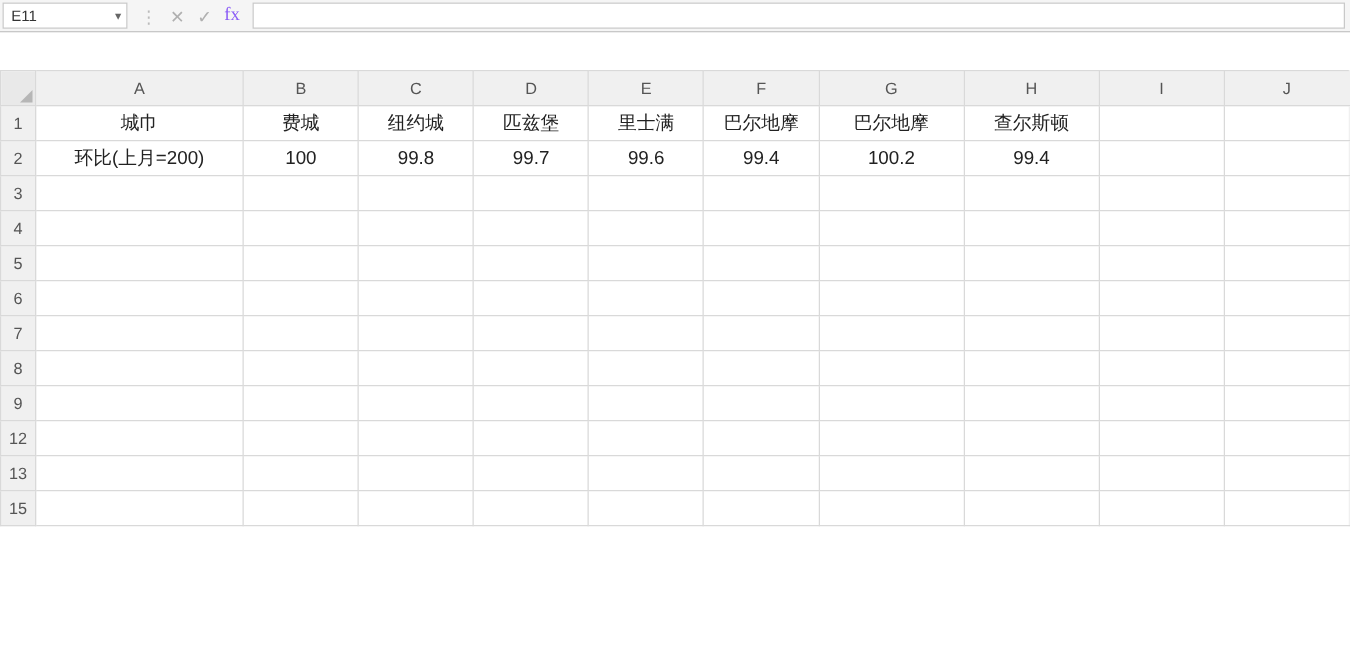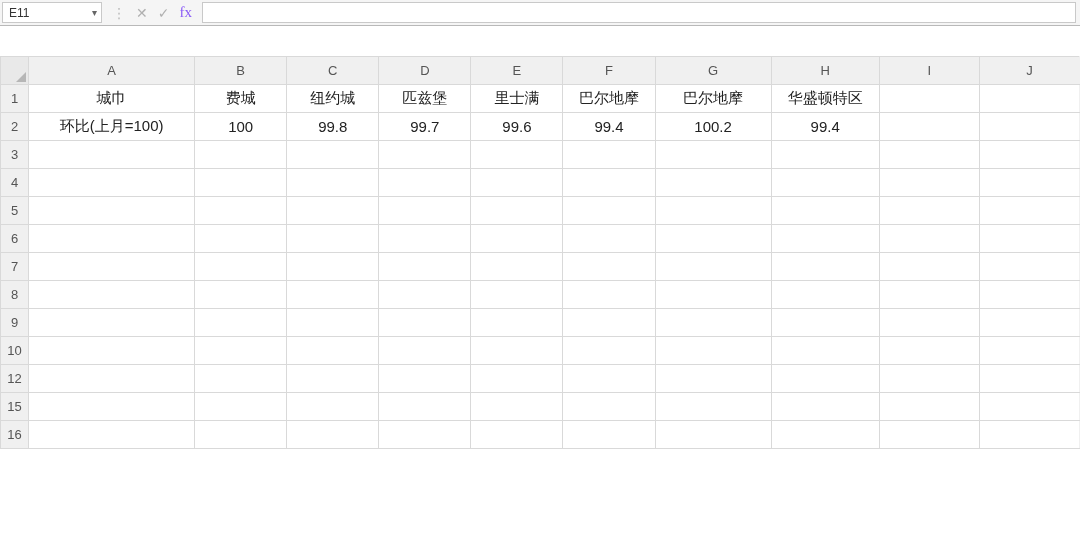--- a/index.html
+++ b/index.html
@@ -163,27 +163,27 @@
 
     <tr>
           <th class="row-head">1</th>
           <td class="cell">城巾</td>
           <td class="cell">费城</td>
           <td class="cell">纽约城</td>
           <td class="cell">匹兹堡</td>
           <td class="cell">里士满</td>
           <td class="cell">巴尔地摩</td>
           <td class="cell">巴尔地摩</td>
-          <td class="cell">华盛顿特区</td>
+          <td class="cell">查尔斯顿</td>
           <td class="cell"></td>
           <td class="cell fade-right"></td>
         </tr>
         <tr>
           <th class="row-head">2</th>
-          <td class="cell">环比(上月=100)</td>
+          <td class="cell">环比(上月=200)</td>
           <td class="cell">100</td>
           <td class="cell">99.8</td>
           <td class="cell">99.7</td>
           <td class="cell">99.6</td>
           <td class="cell">99.4</td>
           <td class="cell">100.2</td>
           <td class="cell">99.4</td>
           <td class="cell"></td>
           <td class="cell fade-right"></td>
         </tr>
@@ -272,60 +272,47 @@
           <td class="cell"></td>
           <td class="cell"></td>
           <td class="cell"></td>
           <td class="cell"></td>
           <td class="cell"></td>
           <td class="cell"></td>
           <td class="cell"></td>
           <td class="cell fade-right"></td>
         </tr>
         <tr>
-          <th class="row-head">10</th>
-          <td class="cell"></td>
-          <td class="cell"></td>
-          <td class="cell"></td>
-          <td class="cell"></td>
-          <td class="cell"></td>
-          <td class="cell"></td>
-          <td class="cell"></td>
-          <td class="cell"></td>
-          <td class="cell"></td>
-          <td class="cell fade-right"></td>
-        </tr>
-        <tr>
           <th class="row-head">12</th>
           <td class="cell"></td>
           <td class="cell"></td>
           <td class="cell"></td>
           <td class="cell"></td>
           <td class="cell"></td>
           <td class="cell"></td>
           <td class="cell"></td>
           <td class="cell"></td>
           <td class="cell"></td>
           <td class="cell fade-right"></td>
         </tr>
         <tr>
+          <th class="row-head">13</th>
+          <td class="cell"></td>
+          <td class="cell"></td>
+          <td class="cell"></td>
+          <td class="cell"></td>
+          <td class="cell"></td>
+          <td class="cell"></td>
+          <td class="cell"></td>
+          <td class="cell"></td>
+          <td class="cell"></td>
+          <td class="cell fade-right"></td>
+        </tr>
+        <tr>
           <th class="row-head">15</th>
-          <td class="cell"></td>
-          <td class="cell"></td>
-          <td class="cell"></td>
-          <td class="cell"></td>
-          <td class="cell"></td>
-          <td class="cell"></td>
-          <td class="cell"></td>
-          <td class="cell"></td>
-          <td class="cell"></td>
-          <td class="cell fade-right"></td>
-        </tr>
-        <tr>
-          <th class="row-head">16</th>
           <td class="cell"></td>
           <td class="cell"></td>
           <td class="cell"></td>
           <td class="cell"></td>
           <td class="cell"></td>
           <td class="cell"></td>
           <td class="cell"></td>
           <td class="cell"></td>
           <td class="cell"></td>
           <td class="cell fade-right"></td>

